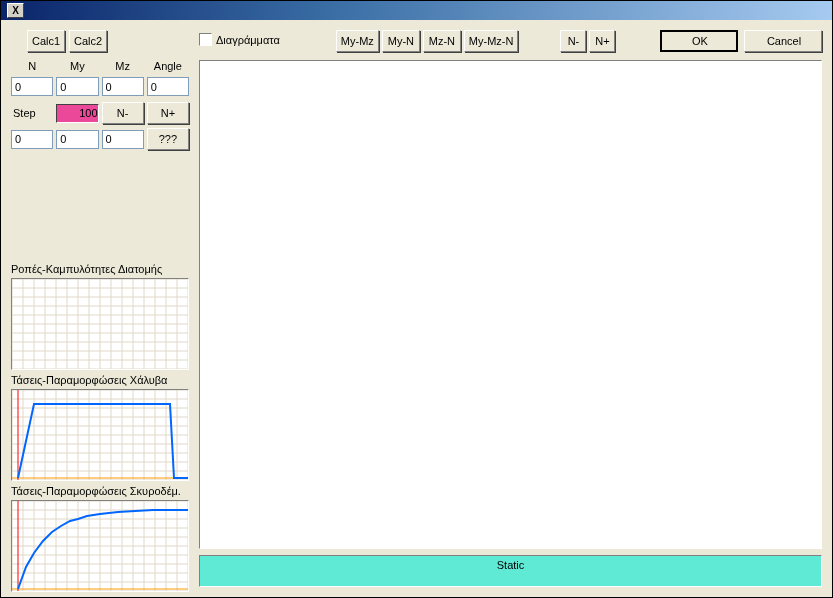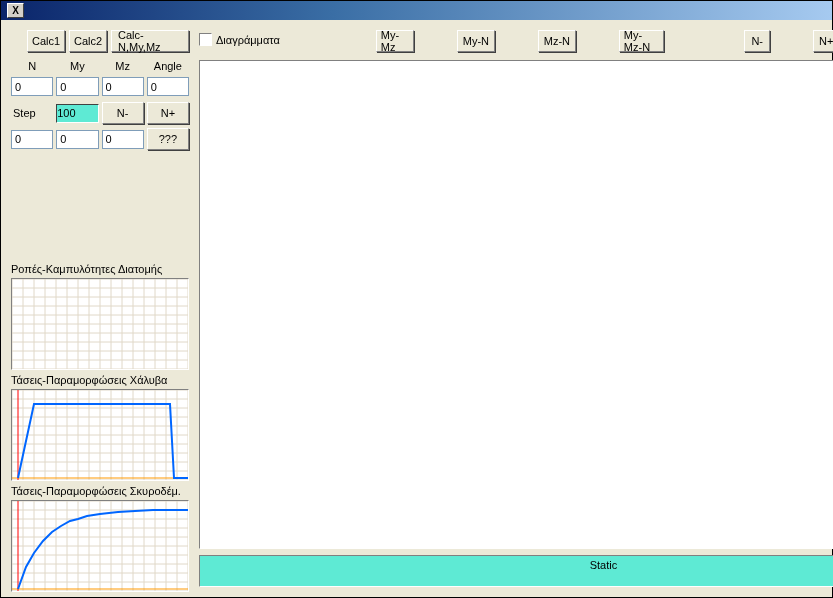--- a/index.html
+++ b/index.html
@@ -95,25 +95,25 @@
   }
   .step-row {
     display: grid;
     grid-template-columns: 1fr 1fr 1fr 1fr;
     gap: 3px;
     align-items: center;
     margin-bottom: 4px;
   }
   .step-lbl { text-align:left; padding-left: 2px; }
   .step-val {
-    background:#5eead4;
+    background:#ec4899;
     border:1px solid #808080;
     border-left-color:#404040; border-top-color:#404040;
     border-right-color:#fff; border-bottom-color:#fff;
-    text-align:left; height:19px; line-height:17px;
+    text-align:right; height:19px; line-height:17px;
   }
   .mini-charts { margin-top: 105px; }
   .mc-label { font-size: 11px; margin-bottom:3px; margin-top:4px; }
   .mc {
     width: 178px; height: 92px;
     border: 1px solid #808080;
     border-left-color:#808080; border-top-color:#808080;
     border-right-color:#fff; border-bottom-color:#fff;
     background: #fff;
     position: relative;
@@ -126,21 +126,21 @@
     margin-bottom: 8px;
   }
   .chk-wrap { display:flex; align-items:center; gap:4px; margin-right: 50px; margin-top:3px;}
   .chk {
     width:13px;height:13px;
     border:1px solid #808080;
     border-right-color:#fff; border-bottom-color:#fff;
     background:#fff;
   }
   .tb-group { display:flex; gap:3px; }
-  .tb-group .btn { padding: 8px 4px; min-width: 38px; margin-left: 40px; }
+  .tb-group .btn { padding: 8px 4px; min-width: 38px; }
   .spacer { flex:1; }
   .btn.wide { width: 78px; padding-left: 8px; }
   .plot-area {
     flex:1;
     background:#fff;
     border: 1px solid #808080;
     border-left-color:#808080; border-top-color:#808080;
     border-right-color:#fff; border-bottom-color:#fff;
   }
   .status {
@@ -164,21 +164,20 @@
         <span>X</span>
       </div>
   </div>
 
   <div class="content">
 
     <div class="left-col">
       <div class="btn-row calc-row">
         <div class="btn">Calc1</div>
         <div class="btn">Calc2</div>
-        <div class="btn">Calc-N,My,Mz</div>
       </div>
 
       <div class="hdr-grid">
         <div class="lbl">N</div>
         <div class="lbl">My</div>
         <div class="lbl">Mz</div>
         <div class="lbl">Angle</div>
         <input class="input" value="0" style="">
         <input class="input" value="0" style="">
         <input class="input" value="0" style="">

